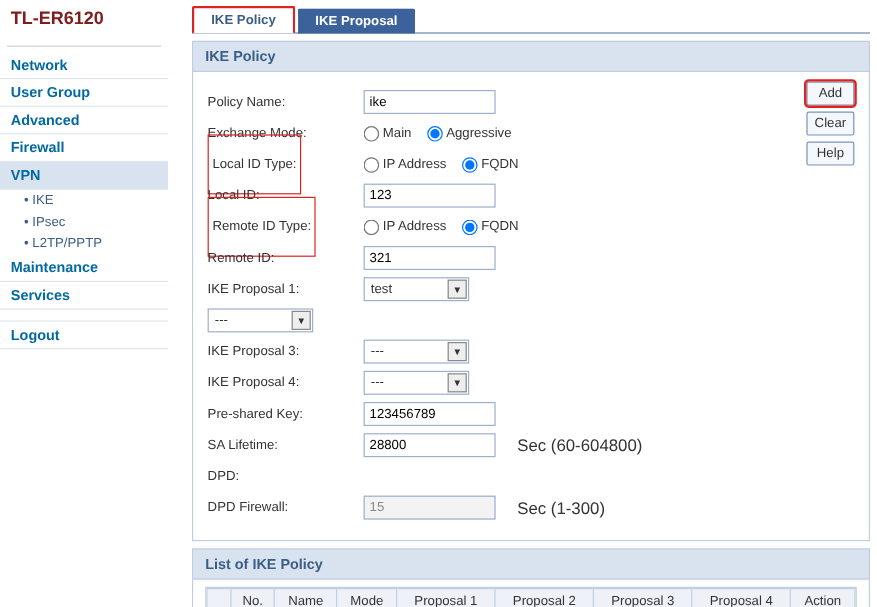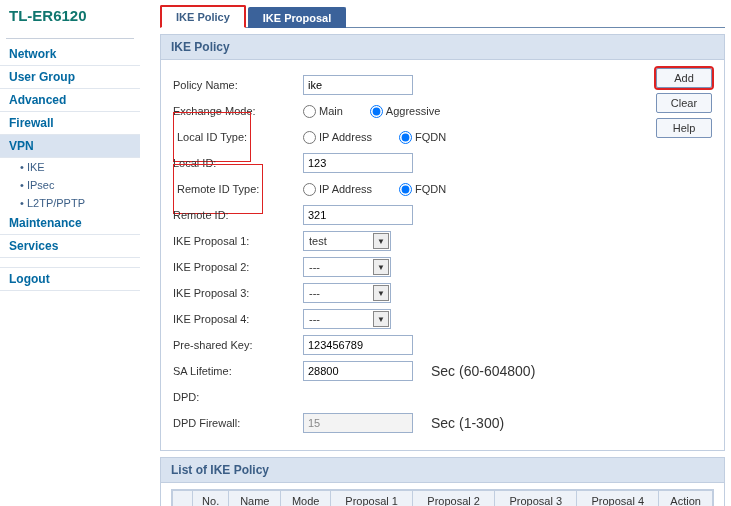--- a/index.html
+++ b/index.html
@@ -1,47 +1,47 @@
 <!DOCTYPE html>
 <html><head>
 <meta charset="utf-8">
 <style>
 * { box-sizing: border-box; margin: 0; padding: 0; }
 body { font-family: Verdana, Arial, sans-serif; font-size: 11px; color: #333; background: #fff; width: 731px; }
 .layout { display: flex; }
 .sidebar { width: 140px; flex-shrink: 0; }
-.logo { color: #0f766e; font-size: 15px; font-weight: bold; padding: 7px 9px 14px 9px; }
+.logo { color: #7f1d1d; font-size: 15px; font-weight: bold; padding: 7px 9px 14px 9px; }
 .sidebar-hr { border: none; border-top: 1px solid #c8d0dc; margin: 0 6px 4px 6px; }
 .nav-item { display: block; padding: 4px 9px; color: #0369a1; font-size: 12px; font-weight: bold; border-bottom: 1px solid #e0e6ee; cursor: pointer; text-decoration: none; }
 .nav-item.active { background: #d9e3f0; }
 .nav-sub { display: block; padding: 3px 9px 3px 20px; color: #3b5e86; font-size: 11px; cursor: pointer; text-decoration: none; }
 .nav-sub::before { content: "• "; }
 .nav-gap { height: 10px; border-bottom: 1px solid #e0e6ee; }
 .main { flex: 1; padding: 4px 6px 8px 20px; }
 .tabs { display: flex; align-items: flex-end; border-bottom: 1px solid #6b89ad; }
 .tab { padding: 4px 14px; font-size: 11px; font-weight: bold; border: 1px solid #888; border-bottom: none; background: #fff; margin-right: 2px; cursor: pointer; position: relative; top: 1px; border-radius: 2px 2px 0 0; }
 .tab.active { border: 2px solid #d22; border-bottom: 1px solid #fff; color: #3b5e86; }
 .tab.inactive { background: #3b629a; color: #fff; border-color: #3b629a; }
 .section-head { background: #d9e3f0; color: #3b5e86; font-weight: bold; font-size: 12px; padding: 5px 10px; margin-top: 6px; border: 1px solid #c1cee0; }
 .form-area { border: 1px solid #c1cee0; border-top: none; padding: 10px 12px 12px 12px; position: relative; }
 .form-row { display: flex; align-items: center; margin: 4px 0; min-height: 22px; }
 .form-label { width: 130px; color: #333; font-size: 11px; }
 .form-label.highlight span { border: 1px solid #d22; padding: 18px 3px; }
 .form-ctrl { display: flex; align-items: center; gap: 8px; }
 input[type=text] { border: 1px solid #9cb0cc; height: 20px; padding: 1px 4px; font-size: 11px; width: 110px; }
 input[type=text].wide { width: 110px; }
 input[type=text][disabled] { background: #f3f3f3; color: #888; }
-.radio-grp { display: flex; align-items: center; gap: 17px; }
+.radio-grp { display: flex; align-items: center; gap: 3px; }
 .radio-grp label { margin-right: 10px; font-size: 11px; display: flex; align-items: center; gap: 3px; }
 .select-wrap { position: relative; display: inline-flex; align-items: center; border: 1px solid #9cb0cc; height: 20px; width: 88px; background: #fff; }
 .select-wrap span { flex: 1; padding: 0 5px; font-size: 11px; }
 .select-wrap .arrow { width: 16px; height: 16px; border: 1px solid #888; margin-right: 1px; display: flex; align-items: center; justify-content: center; font-size: 8px; background: #eee; }
 .suffix { font-size: 14px; margin-left: 10px; }
 .btn-col { position: absolute; right: 12px; top: 8px; display: flex; flex-direction: column; gap: 5px; }
-.btn { border: 1px solid #7892b8; background: #f4f7fb; color: #333; font-size: 11px; height: 20px; width: 56px; border-radius: 2px; cursor: pointer; margin-left: 36px; }
+.btn { border: 1px solid #7892b8; background: #f4f7fb; color: #333; font-size: 11px; height: 20px; width: 40px; border-radius: 2px; cursor: pointer; margin-left: 36px; }
 .btn.highlight { outline: 2px solid #d22; outline-offset: 0; }
 .list-area { border: 1px solid #c1cee0; border-top: none; padding: 6px 10px 10px 10px; }
 .list-table { width: 100%; border-collapse: collapse; font-size: 11px; }
 .list-table th { background: #eef2f8; border: 1px solid #c1cee0; padding: 4px 5px; font-weight: normal; color: #333; }
 .table-wrap { border: 1px solid #c1cee0; }
 </style>
 </head>
 <body>
 
 <div class="layout">
@@ -143,21 +143,20 @@
       <div class="form-row">
         <div class="form-label">IKE Proposal 1:</div>
         <div class="form-ctrl">
             <div class="select-wrap">
               <span>test</span>
               <div class="arrow">▼</div>
             </div>
           </div>
       </div>
       <div class="form-row">
-        <div class="form-label">IKE Proposal 2:</div>
         <div class="form-ctrl">
             <div class="select-wrap">
               <span>---</span>
               <div class="arrow">▼</div>
             </div>
           </div>
       </div>
       <div class="form-row">
         <div class="form-label">IKE Proposal 3:</div>
         <div class="form-ctrl">

